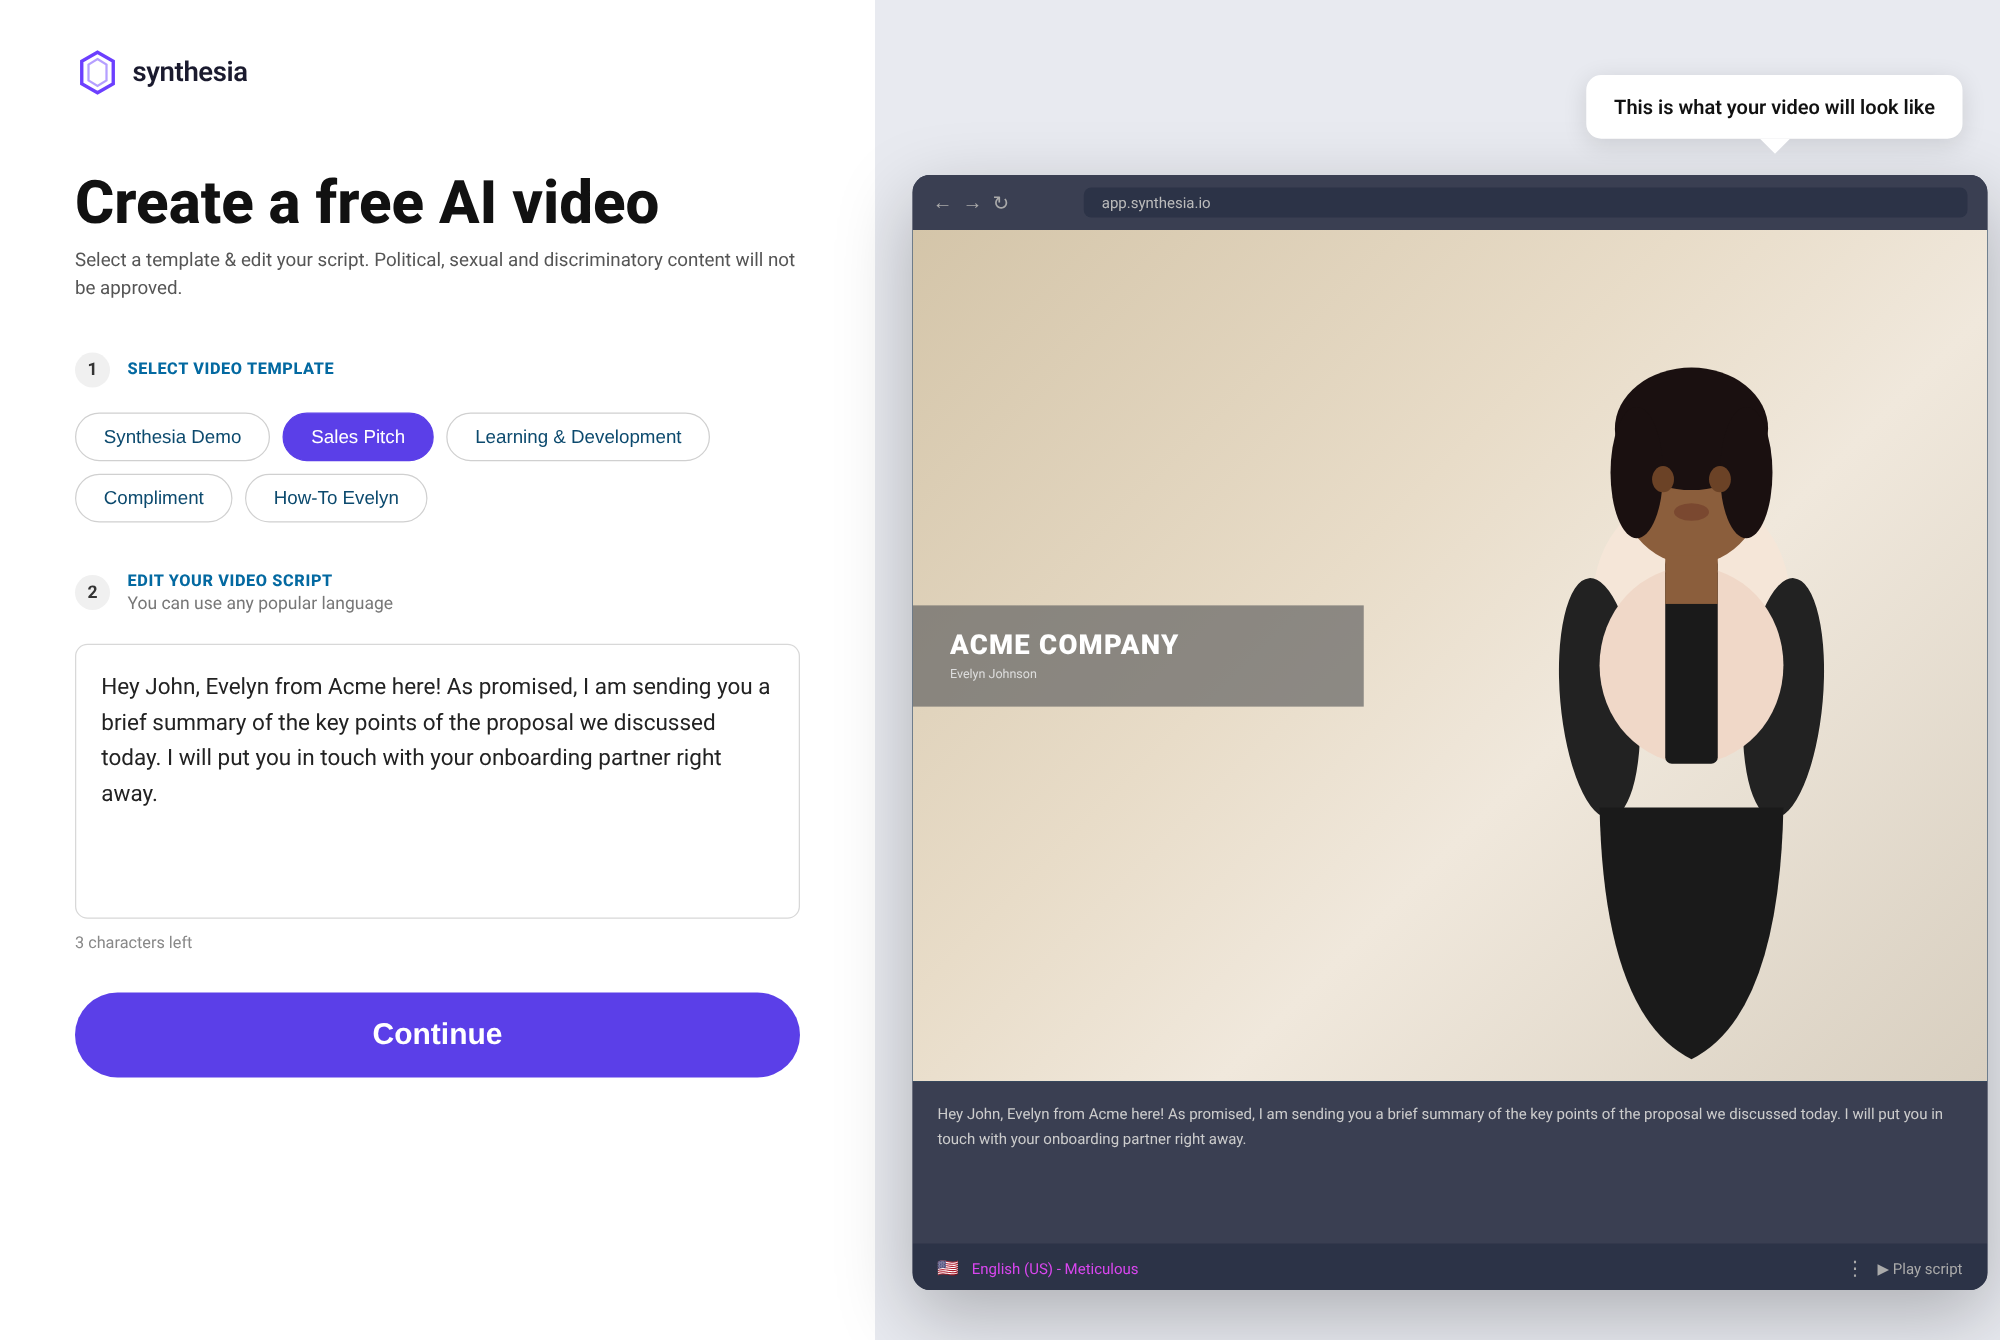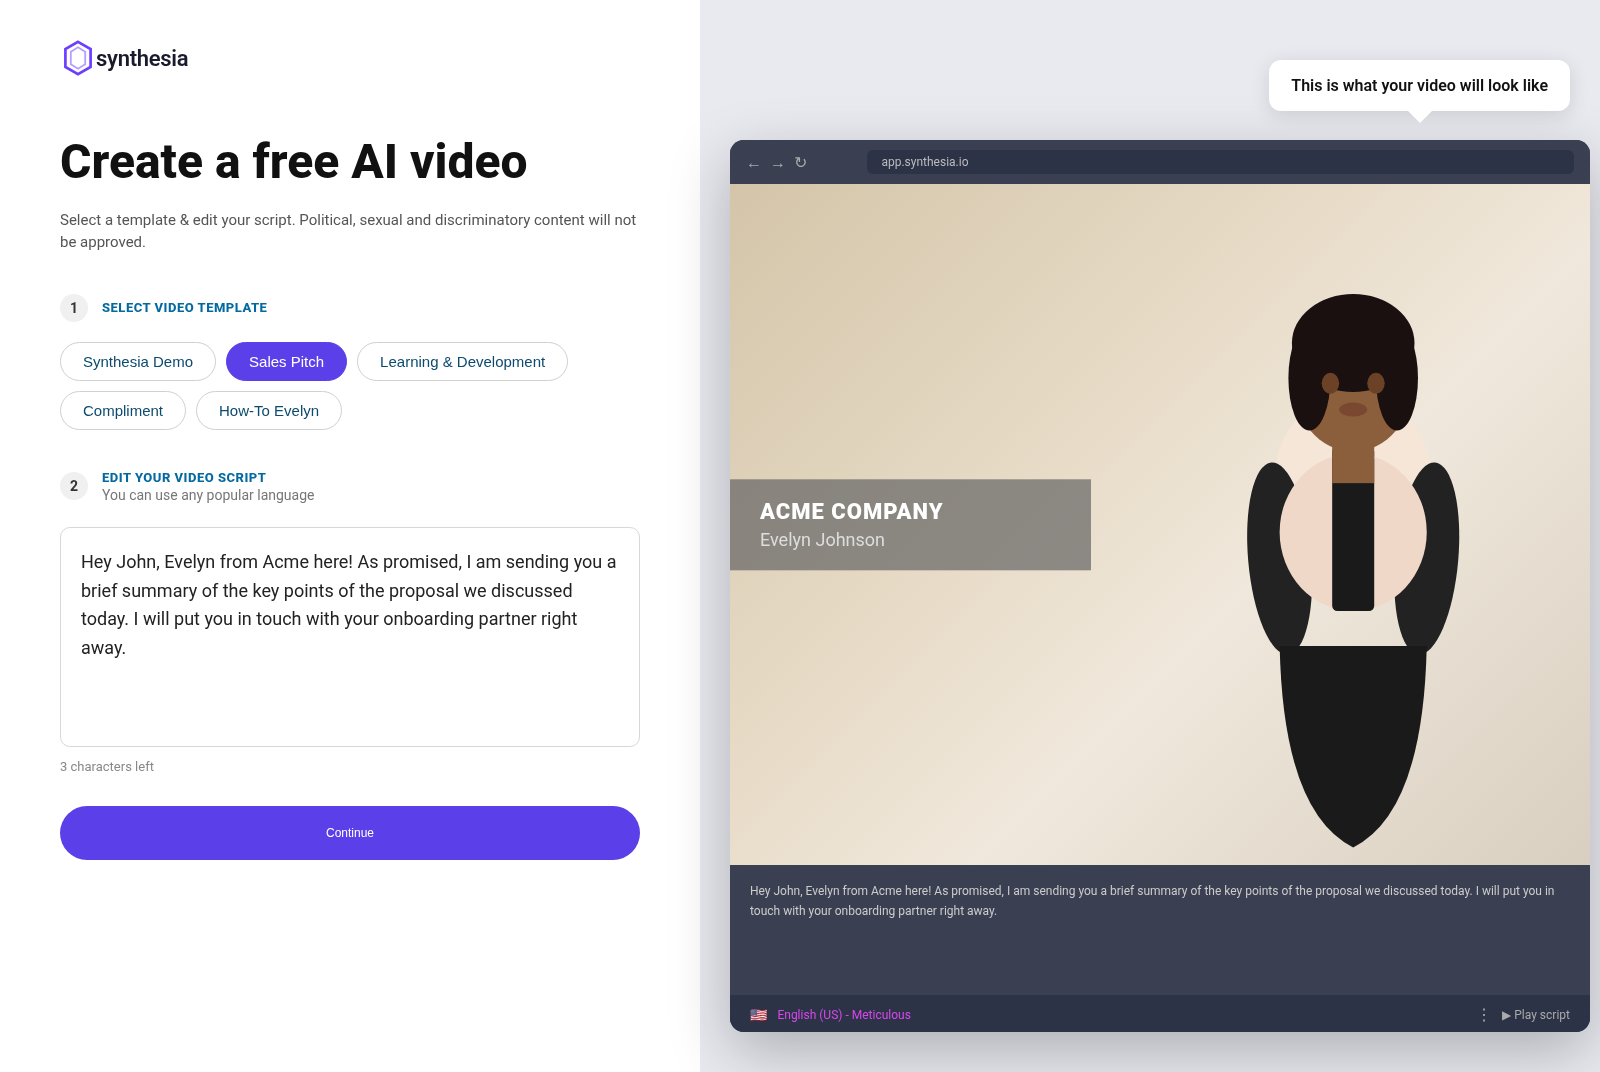--- a/index.html
+++ b/index.html
@@ -24,40 +24,41 @@
       width: 700px;
       padding: 40px 60px 60px 60px;
       background: #fff;
       flex-shrink: 0;
     }
 
     
     .logo-area {
       display: flex;
       align-items: center;
+      gap: 10px;
       margin-bottom: 60px;
     }
     .logo-icon {
       width: 36px;
       height: 36px;
     }
     .logo-text {
       font-size: 22px;
       font-weight: 600;
       color: #1a1a2e;
       letter-spacing: -0.3px;
     }
 
     
     .main-heading {
       font-size: 48px;
       font-weight: 800;
       color: #111;
       line-height: 1.1;
-      margin-bottom: 20px;
+      margin-bottom: 8px;
     }
     .sub-description {
       font-size: 15px;
       color: #555;
       line-height: 1.5;
       margin-bottom: 40px;
     }
 
     
     .step-label {
@@ -142,22 +143,22 @@
     }
 
     
     .continue-btn {
       width: 100%;
       padding: 20px;
       background: #5b3fe8;
       color: #fff;
       border: none;
       border-radius: 50px;
-      font-size: 12px;
-      font-weight: 400;
+      font-size: 24px;
+      font-weight: 700;
       cursor: pointer;
       text-align: center;
     }
 
     
     .right-panel {
       flex: 1;
       background: #e8eaf0;
       position: relative;
       display: flex;
@@ -266,21 +267,21 @@
     .company-name {
       font-size: 22px;
       font-weight: 900;
       color: #fff;
       letter-spacing: 1px;
       text-transform: uppercase;
       line-height: 1.2;
       margin-bottom: 4px;
     }
     .company-person {
-      font-size: 18px;
+      font-size: 10px;
       color: #ddd;
     }
 
     
     .presenter-figure {
       position: absolute;
       right: 0;
       bottom: 0;
       width: 55%;
       height: 100%;

